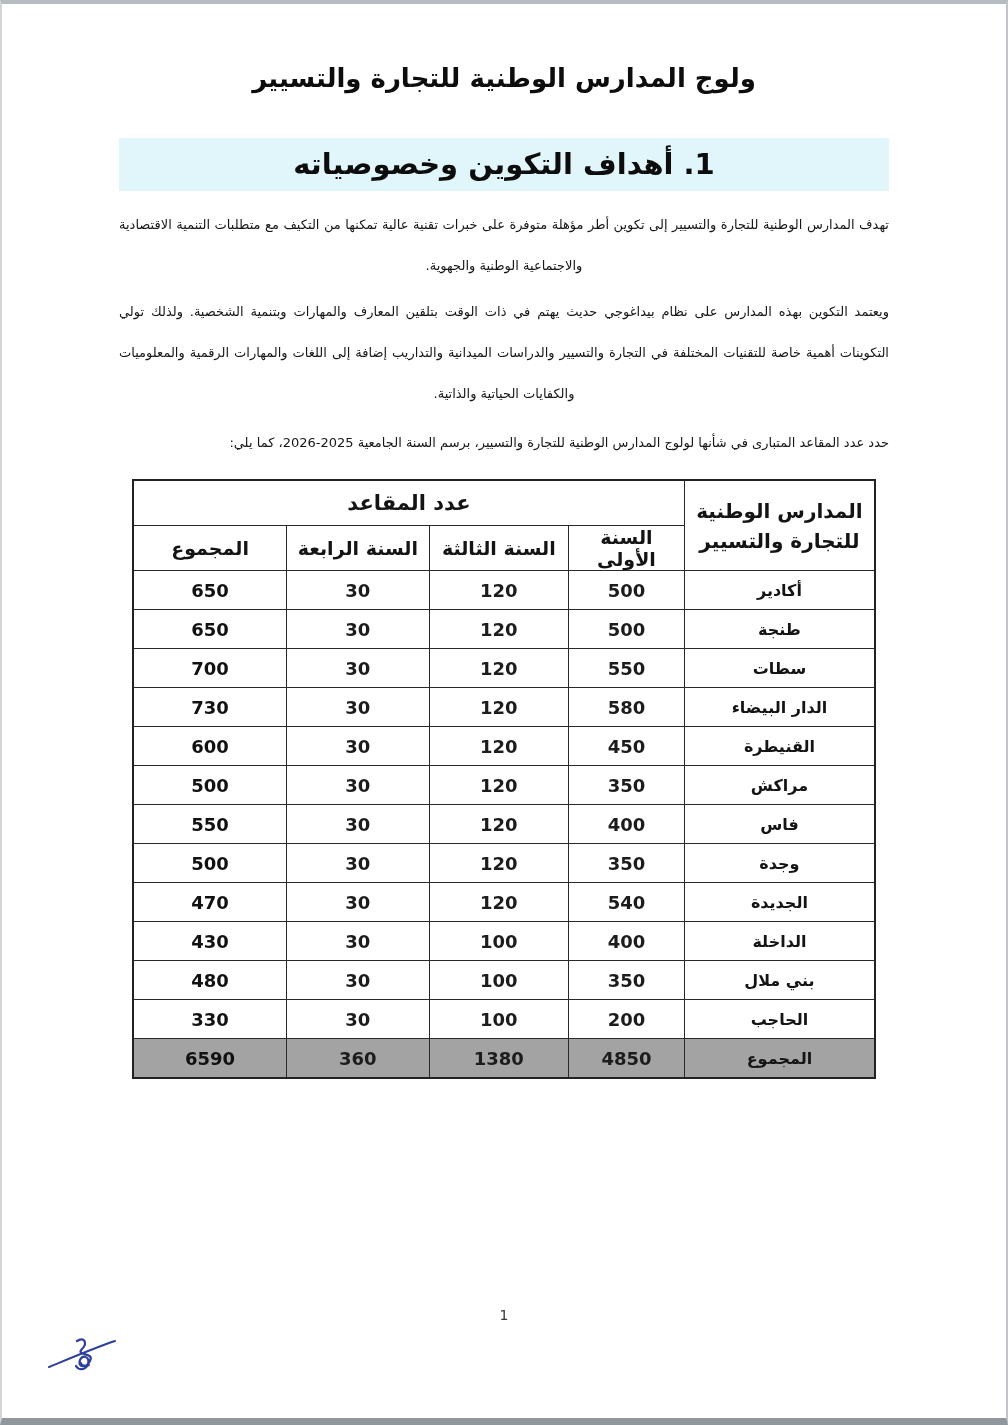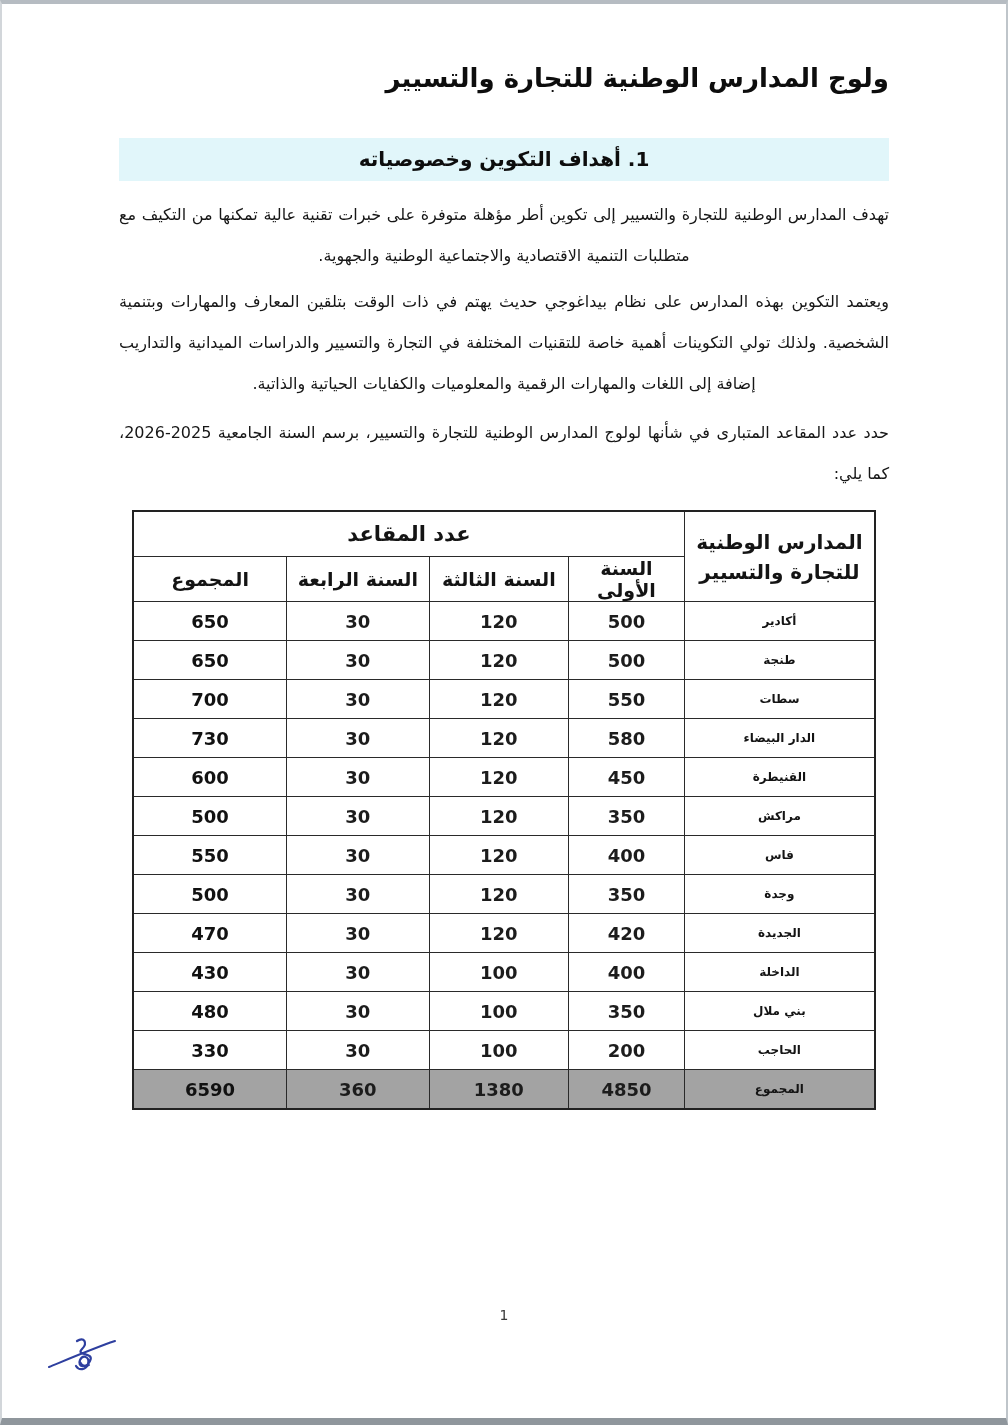--- a/index.html
+++ b/index.html
@@ -12,36 +12,36 @@
     border-top:4px solid #b6bcc2;
     border-bottom:7px solid #8f969c;
     border-left:2px solid #d2d6da;
     border-right:2px solid #bfc5ca;
     overflow:hidden;
     font-family:"DejaVu Sans", sans-serif;
     color:#141414;
   }
   .content{width:770px;margin:0 auto;padding-top:50px;}
   .title-line{
-    direction:rtl;
+    direction:rtl;text-align:center;
     font-weight:bold;font-size:26px;line-height:48px;color:#0d0d0d;
   }
   .band{
     direction:rtl;text-align:center;
     margin-top:36px;
     background:#e1f6fa;
-    font-weight:bold;font-size:20px;
+    font-weight:bold;font-size:29px;
     padding:9px 0 10px 0;
     color:#0d0d0d;
   }
   .band.second{margin-top:14px;}
   p.body-par{
     direction:rtl;
     margin:13px 0 0 0;
-    font-size:16px;line-height:41px;
+    font-size:13px;line-height:41px;
     text-align:justify;text-align-last:center;
     color:#161616;
   }
   p.body-par.tight{margin-top:5px;}
   p.body-par.last-right{text-align-last:right;margin-top:8px;}
   table.seats{
     direction:rtl;
     border-collapse:collapse;
     width:744px;
     margin:16px auto 0 auto;
@@ -49,21 +49,21 @@
     table-layout:fixed;
   }
   table.seats th, table.seats td{
     border:1.5px solid #2a2a2a;
     text-align:center;vertical-align:middle;
     padding:0 4px;
   }
   th.school-head{font-weight:bold;font-size:20px;line-height:30px;}
   th.group-head{font-weight:bold;font-size:21px;height:44px;}
   th.year-head{font-weight:bold;font-size:19px;height:38px;}
-  td.school-cell{font-weight:bold;font-size:12px;height:38px;}
+  td.school-cell{font-weight:bold;font-size:16px;height:38px;}
   td.num-cell{font-size:18px;font-weight:bold;color:#1c1c1c;}
   td.total-cell{font-size:18px;font-weight:bold;color:#111;}
   tr.grand-total td{background:#a3a3a3;font-weight:bold;}
   tr.grand-total td.num-cell{font-weight:bold;}
   .page-number{
     position:absolute;left:0;right:0;top:1303px;
     text-align:center;font-size:14px;color:#3a3a3a;
   }
   .signature{position:absolute;left:44px;top:1328px;}
 </style>
@@ -158,21 +158,21 @@
         </tr>
         <tr>
           <td class="school-cell">وجدة</td>
           <td class="num-cell">350</td>
           <td class="num-cell">120</td>
           <td class="num-cell">30</td>
           <td class="total-cell">500</td>
         </tr>
         <tr>
           <td class="school-cell">الجديدة</td>
-          <td class="num-cell">420</td>
+          <td class="num-cell">540</td>
           <td class="num-cell">120</td>
           <td class="num-cell">30</td>
           <td class="total-cell">470</td>
         </tr>
         <tr>
           <td class="school-cell">الداخلة</td>
           <td class="num-cell">400</td>
           <td class="num-cell">100</td>
           <td class="num-cell">30</td>
           <td class="total-cell">430</td>

